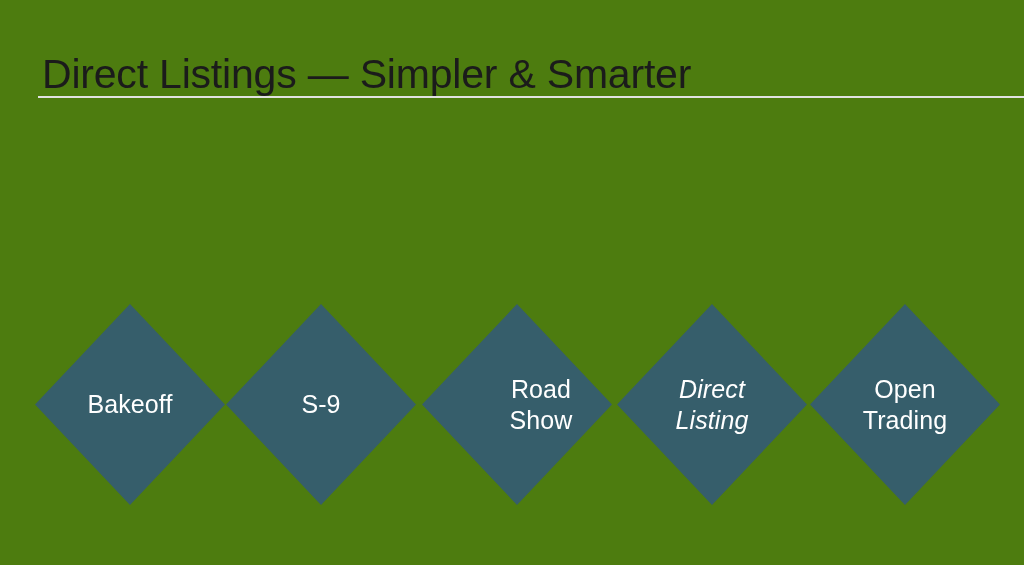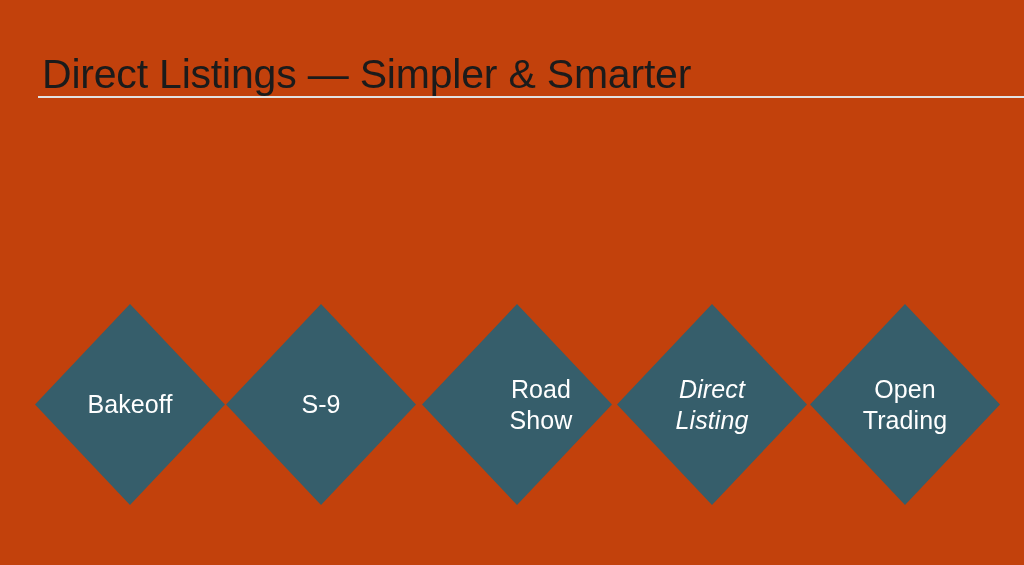--- a/index.html
+++ b/index.html
@@ -64,21 +64,21 @@
     line-height: 1.22;
     text-align: center;
     letter-spacing: 0.1px;
     white-space: pre-line;
     padding: 0 6px;
   }
 </style>
 </head>
 <body>
 
-<div id="slide" style="background: #c2410c;">
+<div id="slide" style="background: #4d7c0f;">
 
   <h1 id="slide-title" style="color: rgb(27, 27, 27);">Direct Listings — Simpler &amp; Smarter</h1>
 
   <div id="title-rule" style="background: rgb(226, 226, 226);"></div>
 
   <div id="diamond-row">
 
     <div class="diamond" style="left: 35px; background: rgb(54, 94, 107);">
       <span class="diamond-label" style="color: rgb(255, 255, 255);">Bakeoff</span>
     </div>

